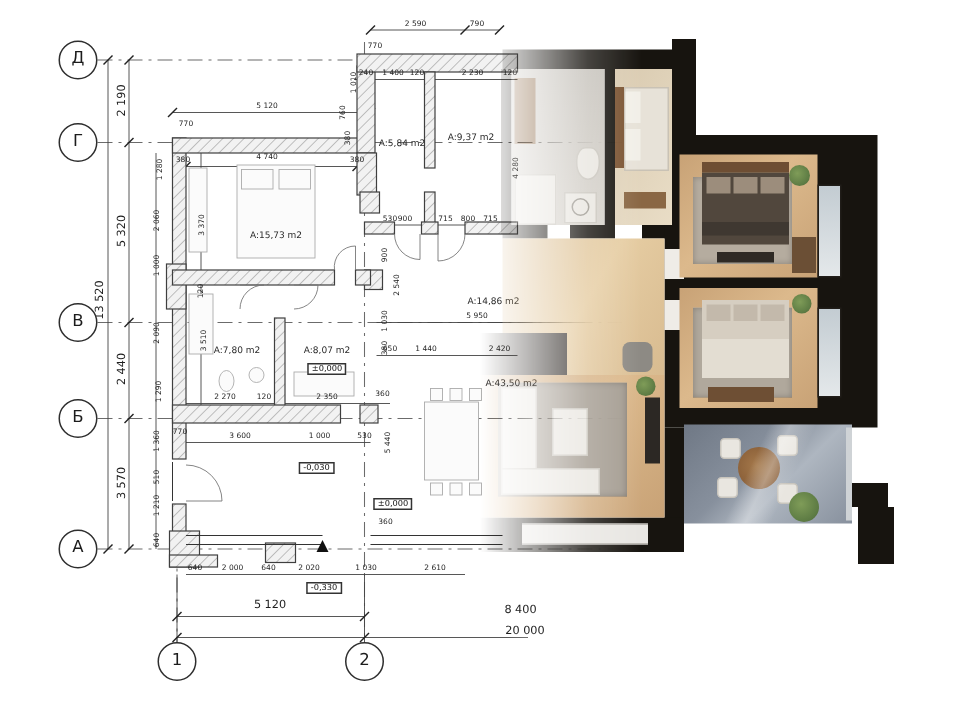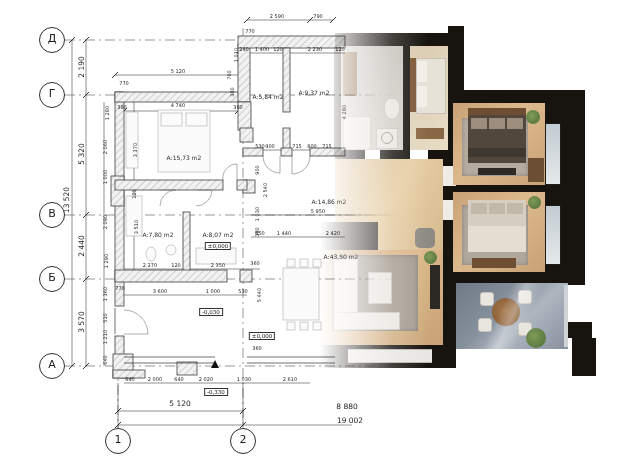--- a/index.html
+++ b/index.html
@@ -225,22 +225,22 @@
       <span class="dim" style="left: 179px; top: 379px;">640</span>
       <span class="dim" style="left: 206px; top: 379px;">2 020</span>
       <span class="dim" style="left: 244px; top: 379px;">1 030</span>
       <span class="dim" style="left: 290px; top: 379px;">2 610</span>
       <span class="dim bigrot" style="left: 81px; top: 67px;">2 190</span>
       <span class="dim bigrot" style="left: 81px; top: 154px;">5 320</span>
       <span class="dim bigrot" style="left: 81px; top: 246px;">2 440</span>
       <span class="dim bigrot" style="left: 81px; top: 322px;">3 570</span>
       <span class="dim bigrot" style="left: 66px; top: 200px;">13 520</span>
       <span class="dim big" style="left: 180px; top: 403px;">5 120</span>
-      <span class="dim big" style="left: 347px; top: 406px;">8 880</span>
-      <span class="dim big" style="left: 350px; top: 420px;">19 002</span>
+      <span class="dim big" style="left: 347px; top: 406px;">8 400</span>
+      <span class="dim big" style="left: 350px; top: 420px;">20 000</span>
       <span class="room-label" style="left: 184px; top: 157px;">A:15,73 m2</span>
       <span class="room-label" style="left: 158px; top: 234px;">A:7,80 m2</span>
       <span class="room-label" style="left: 218px; top: 234px;">A:8,07 m2</span>
       <span class="room-label" style="left: 268px; top: 96px;">A:5,84 m2</span>
       <span class="room-label" style="left: 314px; top: 92px;">A:9,37 m2</span>
       <span class="room-label" style="left: 329px; top: 201px;">A:14,86 m2</span>
       <span class="room-label" style="left: 341px; top: 256px;">A:43,50 m2</span>
       <span class="level" style="left: 218px; top: 246px;">±0,000</span>
       <span class="level" style="left: 211px; top: 312px;">-0,030</span>
       <span class="level" style="left: 262px; top: 336px;">±0,000</span>

